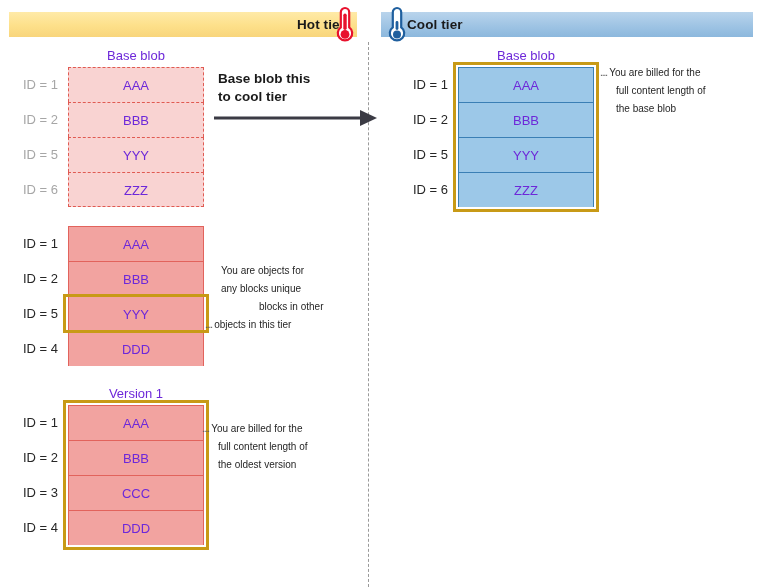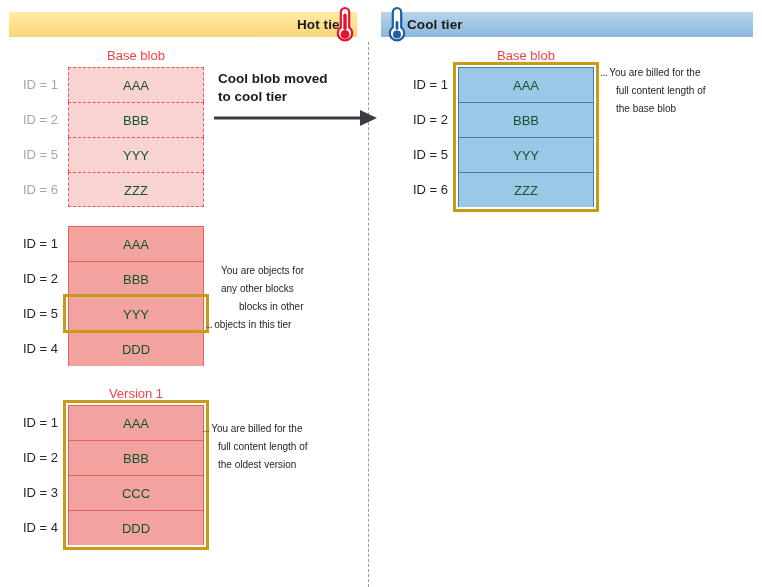--- a/index.html
+++ b/index.html
@@ -68,21 +68,21 @@
     height: 545px;
     border-left: 1.5px dashed #9a9a9a;
   }
 
   
   .blob-group {
     position: absolute;
   }
   .blob-caption {
     font-size: 13px;
-    color: #ef4444;
+    color: #6d28d9;
     text-align: center;
     white-space: nowrap;
     margin-bottom: 4px;
   }
   .blob-body {
     position: relative;
     display: flex;
     flex-direction: column;
   }
   .blob-row {
@@ -99,21 +99,21 @@
     white-space: nowrap;
     box-sizing: border-box;
   }
   .row-id.faded { color: #a6a6a6; }
   .row-cell {
     width: 136px;
     height: 35px;
     line-height: 35px;
     text-align: center;
     font-size: 13px;
-    color: #14532d;
+    color: #6d28d9;
     box-sizing: border-box;
   }
 
   
   .style-dashed .row-cell {
     background: #f9d3d2;
     border: 1px dashed #e05a52;
     border-bottom-width: 0;
   }
   .style-dashed .blob-row:last-child .row-cell {
@@ -209,21 +209,21 @@
     <svg width="24" height="40" viewBox="0 0 24 40">
       <path d="M12 3 a4.2 4.2 0 0 0 -4.2 4.2 v15.2 a7.2 7.2 0 1 0 8.4 0 v-15.2 a4.2 4.2 0 0 0 -4.2 -4.2 z" fill="#ffffff" stroke="#1f5f9e" stroke-width="2.2"></path>
       <rect x="10.6" y="16" width="2.8" height="9" rx="1.4" fill="#1f5f9e"></rect>
       <circle cx="12" cy="29.4" r="4.0" fill="#1f5f9e"></circle>
     </svg>
   </div>
 
   <div id="divider"></div>
 
   <div id="arrow-label">
-    <div>Cool blob moved</div>
+    <div>Base blob this</div>
     <div>to cool tier</div>
   </div>
   <div id="arrow-shape">
     <svg width="164" height="20" viewBox="0 0 164 20">
       <line x1="0" y1="10" x2="148" y2="10" stroke="#3b3b44" stroke-width="3"></line>
       <polygon points="146,2 163,10 146,18" fill="#3b3b44"></polygon>
     </svg>
   </div>
 
   <div class="blob-group style-dashed" style="left:6px; top:48px;">
@@ -321,22 +321,22 @@
   <div class="callout" style="left:600px; top:64px; width:160px;">
     <div>
       <span class="lead">....</span><span>You are billed for the</span>
     </div>
     <div style="margin-left:16px;">full content length of</div>
     <div style="margin-left:16px;">the base blob</div>
   </div>
 
   <div class="callout" style="left:205px; top:262px; width:160px;">
     <div style="margin-left:16px;">You are objects for</div>
-    <div style="margin-left:16px;">any other blocks</div>
-    <div style="margin-left:4px;padding-left:30px;">blocks in other</div>
+    <div style="margin-left:16px;">any blocks unique</div>
+    <div style="margin-left:24px;padding-left:30px;">blocks in other</div>
     <div>
       <span class="lead">....</span><span>objects in this tier</span>
     </div>
   </div>
 
   <div class="callout" style="left:202px; top:420px; width:165px;">
     <div>
       <span class="lead">....</span><span>You are billed for the</span>
     </div>
     <div style="margin-left:16px;">full content length of</div>

